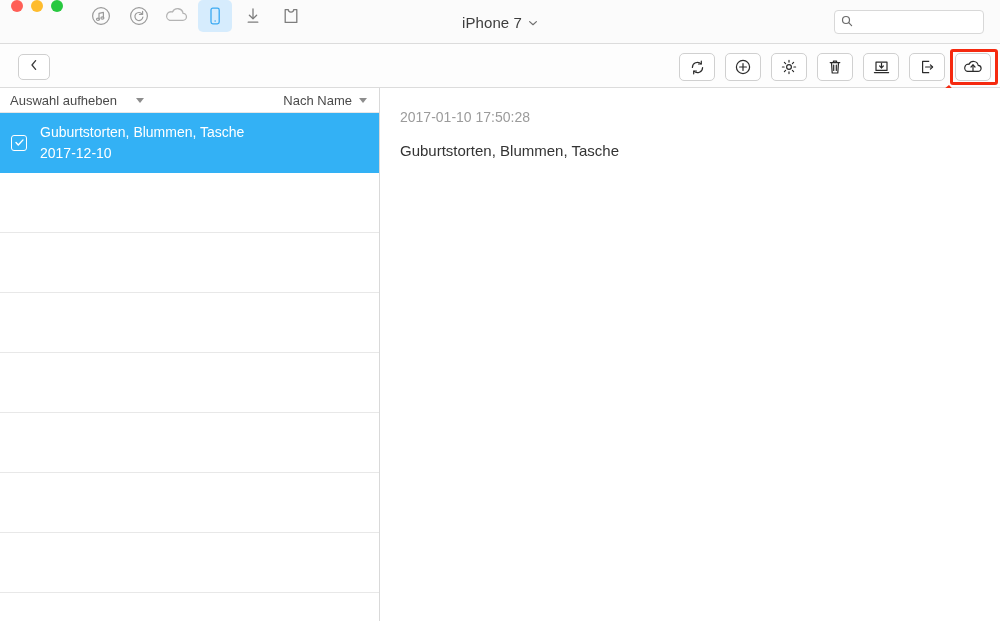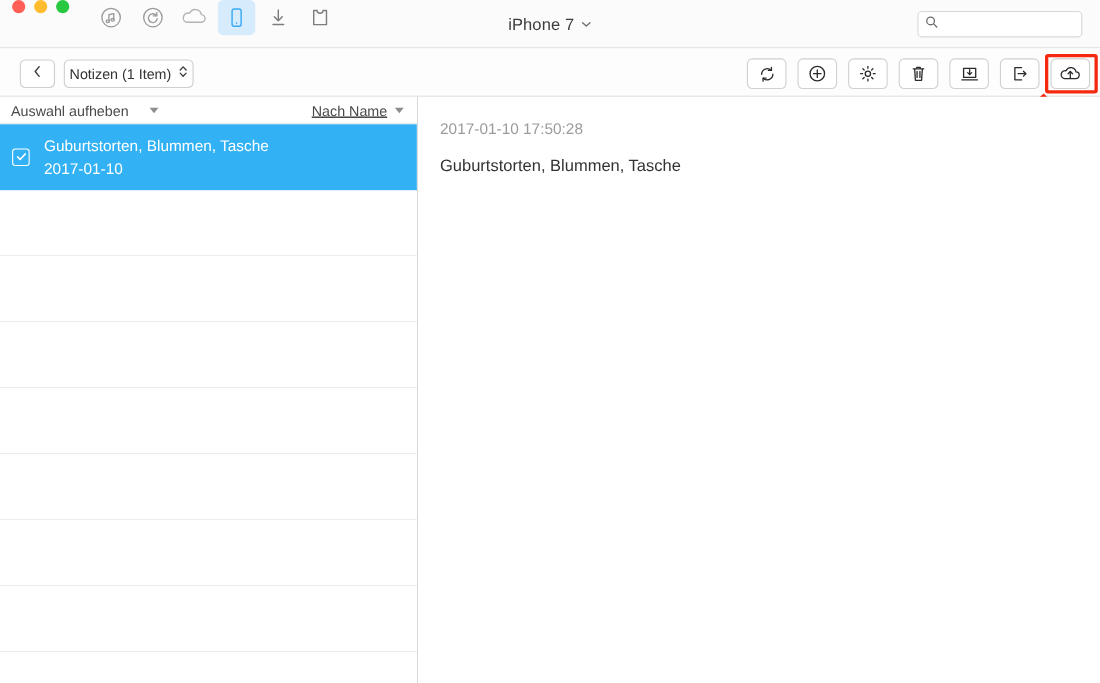--- a/index.html
+++ b/index.html
@@ -119,21 +119,21 @@
     overflow: hidden;
   }
   .filterbar {
     position: relative;
     height: 25px;
     display: flex; align-items: center;
     border-bottom: 1px solid #e6e6e6;
     background: #fff;
   }
   .fl { position: absolute; left: 10px; display: flex; align-items: center; gap: 19px; }
-  .fr { position: absolute; right: 12px; display: flex; align-items: center; gap: 7px; text-decoration: underline; }
+  .fr { position: absolute; right: 12px; display: flex; align-items: center; gap: 7px; }
   .fl .txt, .fr .txt { font-size: 13px; color: #4a4a4a; }
   .caret {
     width: 0; height: 0;
     border-left: 4px solid transparent;
     border-right: 4px solid transparent;
     border-top: 5px solid #8d8d8d;
     display: block;
   }
 
   .rows { position: relative; }
@@ -257,29 +257,20 @@
   <div class="toolbar"></div>
 
   <div class="tbtn backbtn">
     <span>
       <svg width="12" height="14" viewBox="0 0 12 14" fill="none" stroke="#3c3c3c" stroke-width="1.3">
         <path d="M7.6 2.6 4 7l3.6 4.4" stroke-linecap="round" stroke-linejoin="round"></path>
       </svg>
     </span>
   </div>
 
-  <div class="tbtn crumb">
-    <span class="lbl">Notizen (1 Item)</span>
-    <span>
-      <svg width="9" height="14" viewBox="0 0 9 14" fill="none" stroke="#3c3c3c" stroke-width="1.2">
-        <path d="M1.8 5.6 4.5 2.8l2.7 2.8" stroke-linecap="round" stroke-linejoin="round"></path>
-        <path d="M1.8 8.5 4.5 11.3l2.7-2.8" stroke-linecap="round" stroke-linejoin="round"></path>
-      </svg>
-    </span>
-  </div>
 
   <div class="rbtn" style="left:679px">
     <span>
       <svg width="17" height="17" viewBox="0 0 17 17" fill="none" stroke="#2b2b2b" stroke-width="1.2">
         <path d="M3.4 8.5a5.1 5.1 0 0 1 8.7-3.6" stroke-linecap="round"></path>
         <path d="M13.6 8.5a5.1 5.1 0 0 1-8.7 3.6" stroke-linecap="round"></path>
         <path d="M12.3 2.2v2.8H9.5" stroke-linecap="round" stroke-linejoin="round"></path>
         <path d="M4.7 14.8V12H7.5" stroke-linecap="round" stroke-linejoin="round"></path>
       </svg>
     </span>
@@ -367,21 +358,21 @@
     <div class="rows">
 
       <div class="row sel">
         <span class="cbx">
           <svg width="11" height="11" viewBox="0 0 11 11" fill="none" stroke="#ffffff" stroke-width="1.4">
             <path d="M2 5.6 4.3 8 9 2.9" stroke-linecap="round" stroke-linejoin="round"></path>
           </svg>
         </span>
         <span class="rowtxt">
           <span class="l1">Guburtstorten, Blummen, Tasche</span>
-          <span class="l2">2017-01-10</span>
+          <span class="l2">2017-12-10</span>
         </span>
       </div>
 
       <div class="row empty"></div>
       <div class="row empty"></div>
       <div class="row empty"></div>
       <div class="row empty"></div>
       <div class="row empty"></div>
       <div class="row empty"></div>
       <div class="row empty"></div>

